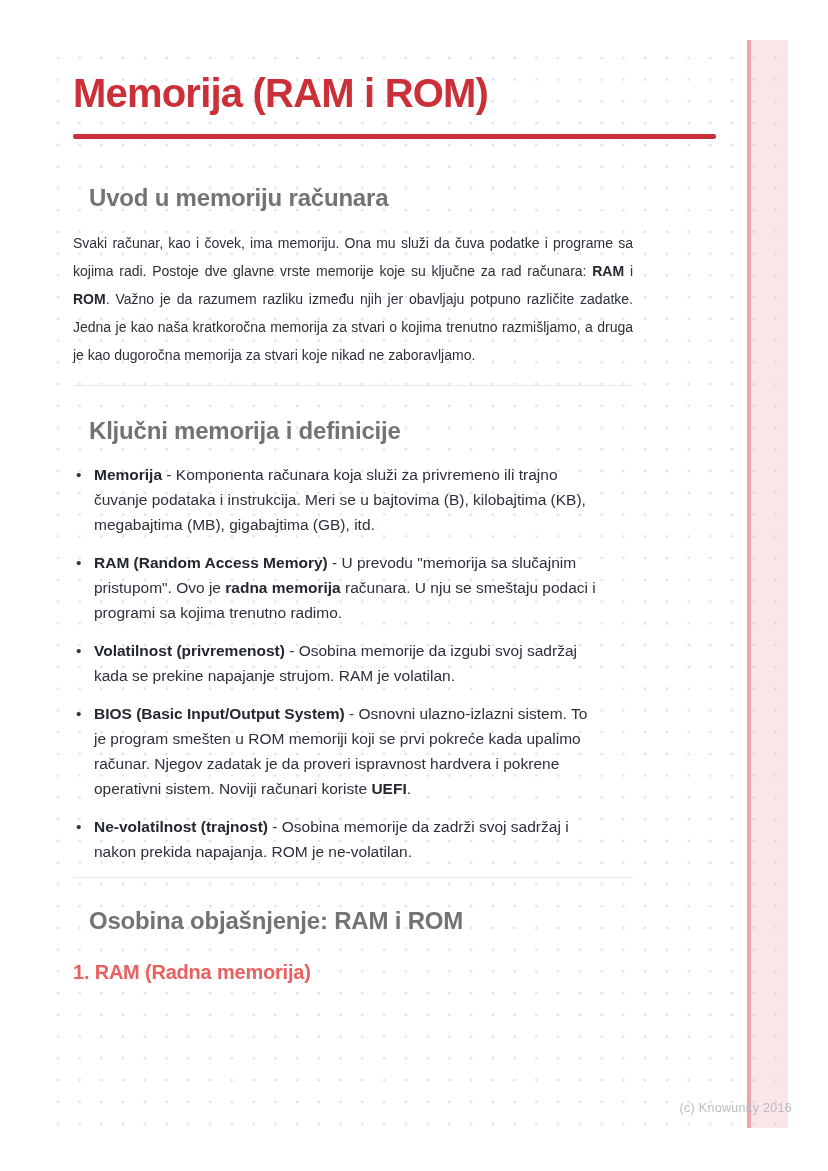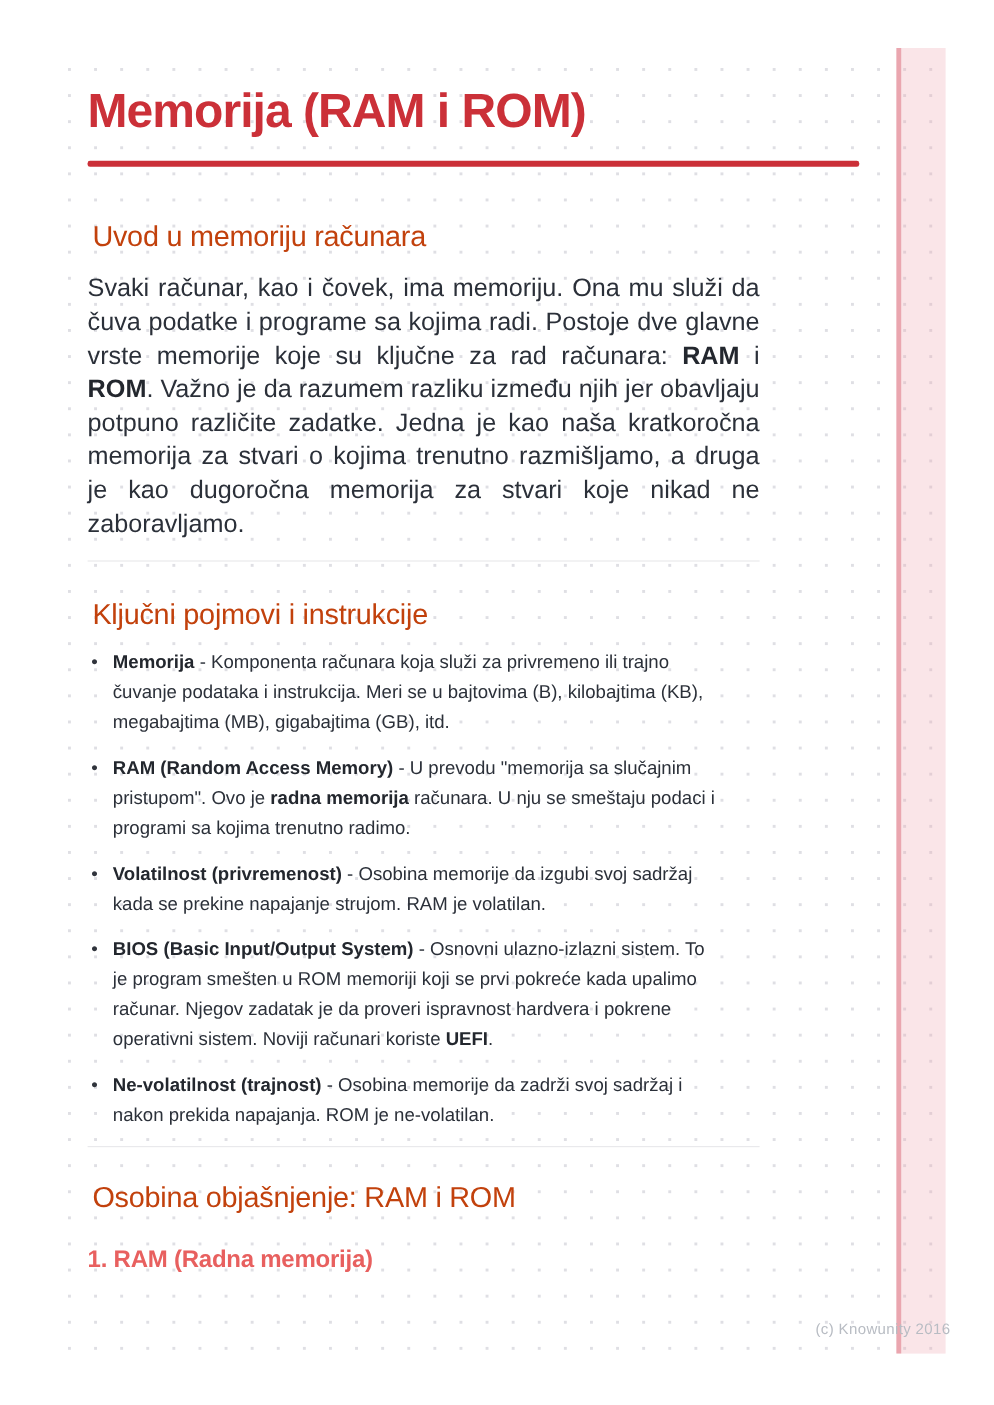--- a/index.html
+++ b/index.html
@@ -17,27 +17,27 @@
     background:rgba(240,168,180,0.30);
     border-left:4px solid rgba(224,128,141,0.62);
     box-sizing:border-box;
   }
   .content{position:absolute;left:73px;top:0;width:560px;}
   h1{
     margin:70px 0 0 0;font-size:40px;line-height:46px;font-weight:bold;
     color:#cb3038;letter-spacing:-0.8px;white-space:nowrap;
   }
   .title-rule{margin-top:18px;width:643px;height:5px;background:#cb3038;border-radius:2px;}
-  h2{margin:4px;font-size:24px;line-height:30px;font-weight:normal;color:#c2410c;letter-spacing:-0.2px;}
+  h2{margin:16px;font-size:24px;line-height:30px;font-weight:bold;color:#737373;letter-spacing:-0.2px;}
   .h2-intro{margin-top:44px;}
   .h2-terms{margin-top:30px;}
   .h2-detail{margin-top:28px;}
   h3{margin:24px 0 0 0;font-size:20px;line-height:24px;font-weight:bold;color:#e8605f;letter-spacing:-0.2px;}
   .para{
-    margin:14px 0 0 0;font-size:21px;line-height:28px;text-align:justify;
+    margin:14px 0 0 0;font-size:14px;line-height:28px;text-align:justify;
     color:#2b3039;
   }
   .divider{margin-top:14px;width:560px;height:0;border-top:1px solid #e9e9ec;}
   .d1{margin-top:16px;}
   .d2{margin-top:10px;}
   ul.bullets{margin:12px 0 0 0;padding:0;list-style:none;}
   ul.bullets li{
     position:relative;max-width:505px;padding-left:21px;margin-bottom:13px;
     font-size:15.5px;line-height:25px;color:#2b3039;
   }
@@ -59,21 +59,21 @@
 
   <div class="content">
     <h1>Memorija (RAM i ROM)</h1>
     <div class="title-rule"></div>
 
     <h2 class="h2-intro">Uvod u memoriju računara</h2>
     <p class="para"><span>Svaki računar, kao i čovek, ima memoriju. Ona mu služi da čuva podatke i programe sa kojima radi. Postoje dve glavne vrste memorije koje su ključne za rad računara: </span><span class="b">RAM</span><span> i </span><span class="b">ROM</span><span>. Važno je da razumem razliku između njih jer obavljaju potpuno različite zadatke. Jedna je kao naša kratkoročna memorija za stvari o kojima trenutno razmišljamo, a druga je kao dugoročna memorija za stvari koje nikad ne zaboravljamo.</span></p>
 
     <div class="divider d1"></div>
 
-    <h2 class="h2-terms">Ključni pojmovi i instrukcije</h2>
+    <h2 class="h2-terms">Ključni memorija i definicije</h2>
     <ul class="bullets">
         <li><span class="b">Memorija</span><span> - Komponenta računara koja služi za privremeno ili trajno čuvanje podataka i instrukcija. Meri se u bajtovima (B), kilobajtima (KB), megabajtima (MB), gigabajtima (GB), itd.</span></li>
         <li><span class="b">RAM (Random Access Memory)</span><span> - U prevodu "memorija sa slučajnim pristupom". Ovo je </span><span class="b">radna memorija</span><span> računara. U nju se smeštaju podaci i programi sa kojima trenutno radimo.</span></li>
         <li><span class="b">Volatilnost (privremenost)</span><span> - Osobina memorije da izgubi svoj sadržaj kada se prekine napajanje strujom. RAM je volatilan.</span></li>
         <li><span class="b">BIOS (Basic Input/Output System)</span><span> - Osnovni ulazno-izlazni sistem. To je program smešten u ROM memoriji koji se prvi pokreće kada upalimo računar. Njegov zadatak je da proveri ispravnost hardvera i pokrene operativni sistem. Noviji računari koriste </span><span class="b">UEFI</span><span>.</span></li>
         <li><span class="b">Ne-volatilnost (trajnost)</span><span> - Osobina memorije da zadrži svoj sadržaj i nakon prekida napajanja. ROM je ne-volatilan.</span></li>
       </ul>
 
     <div class="divider d2"></div>
 

